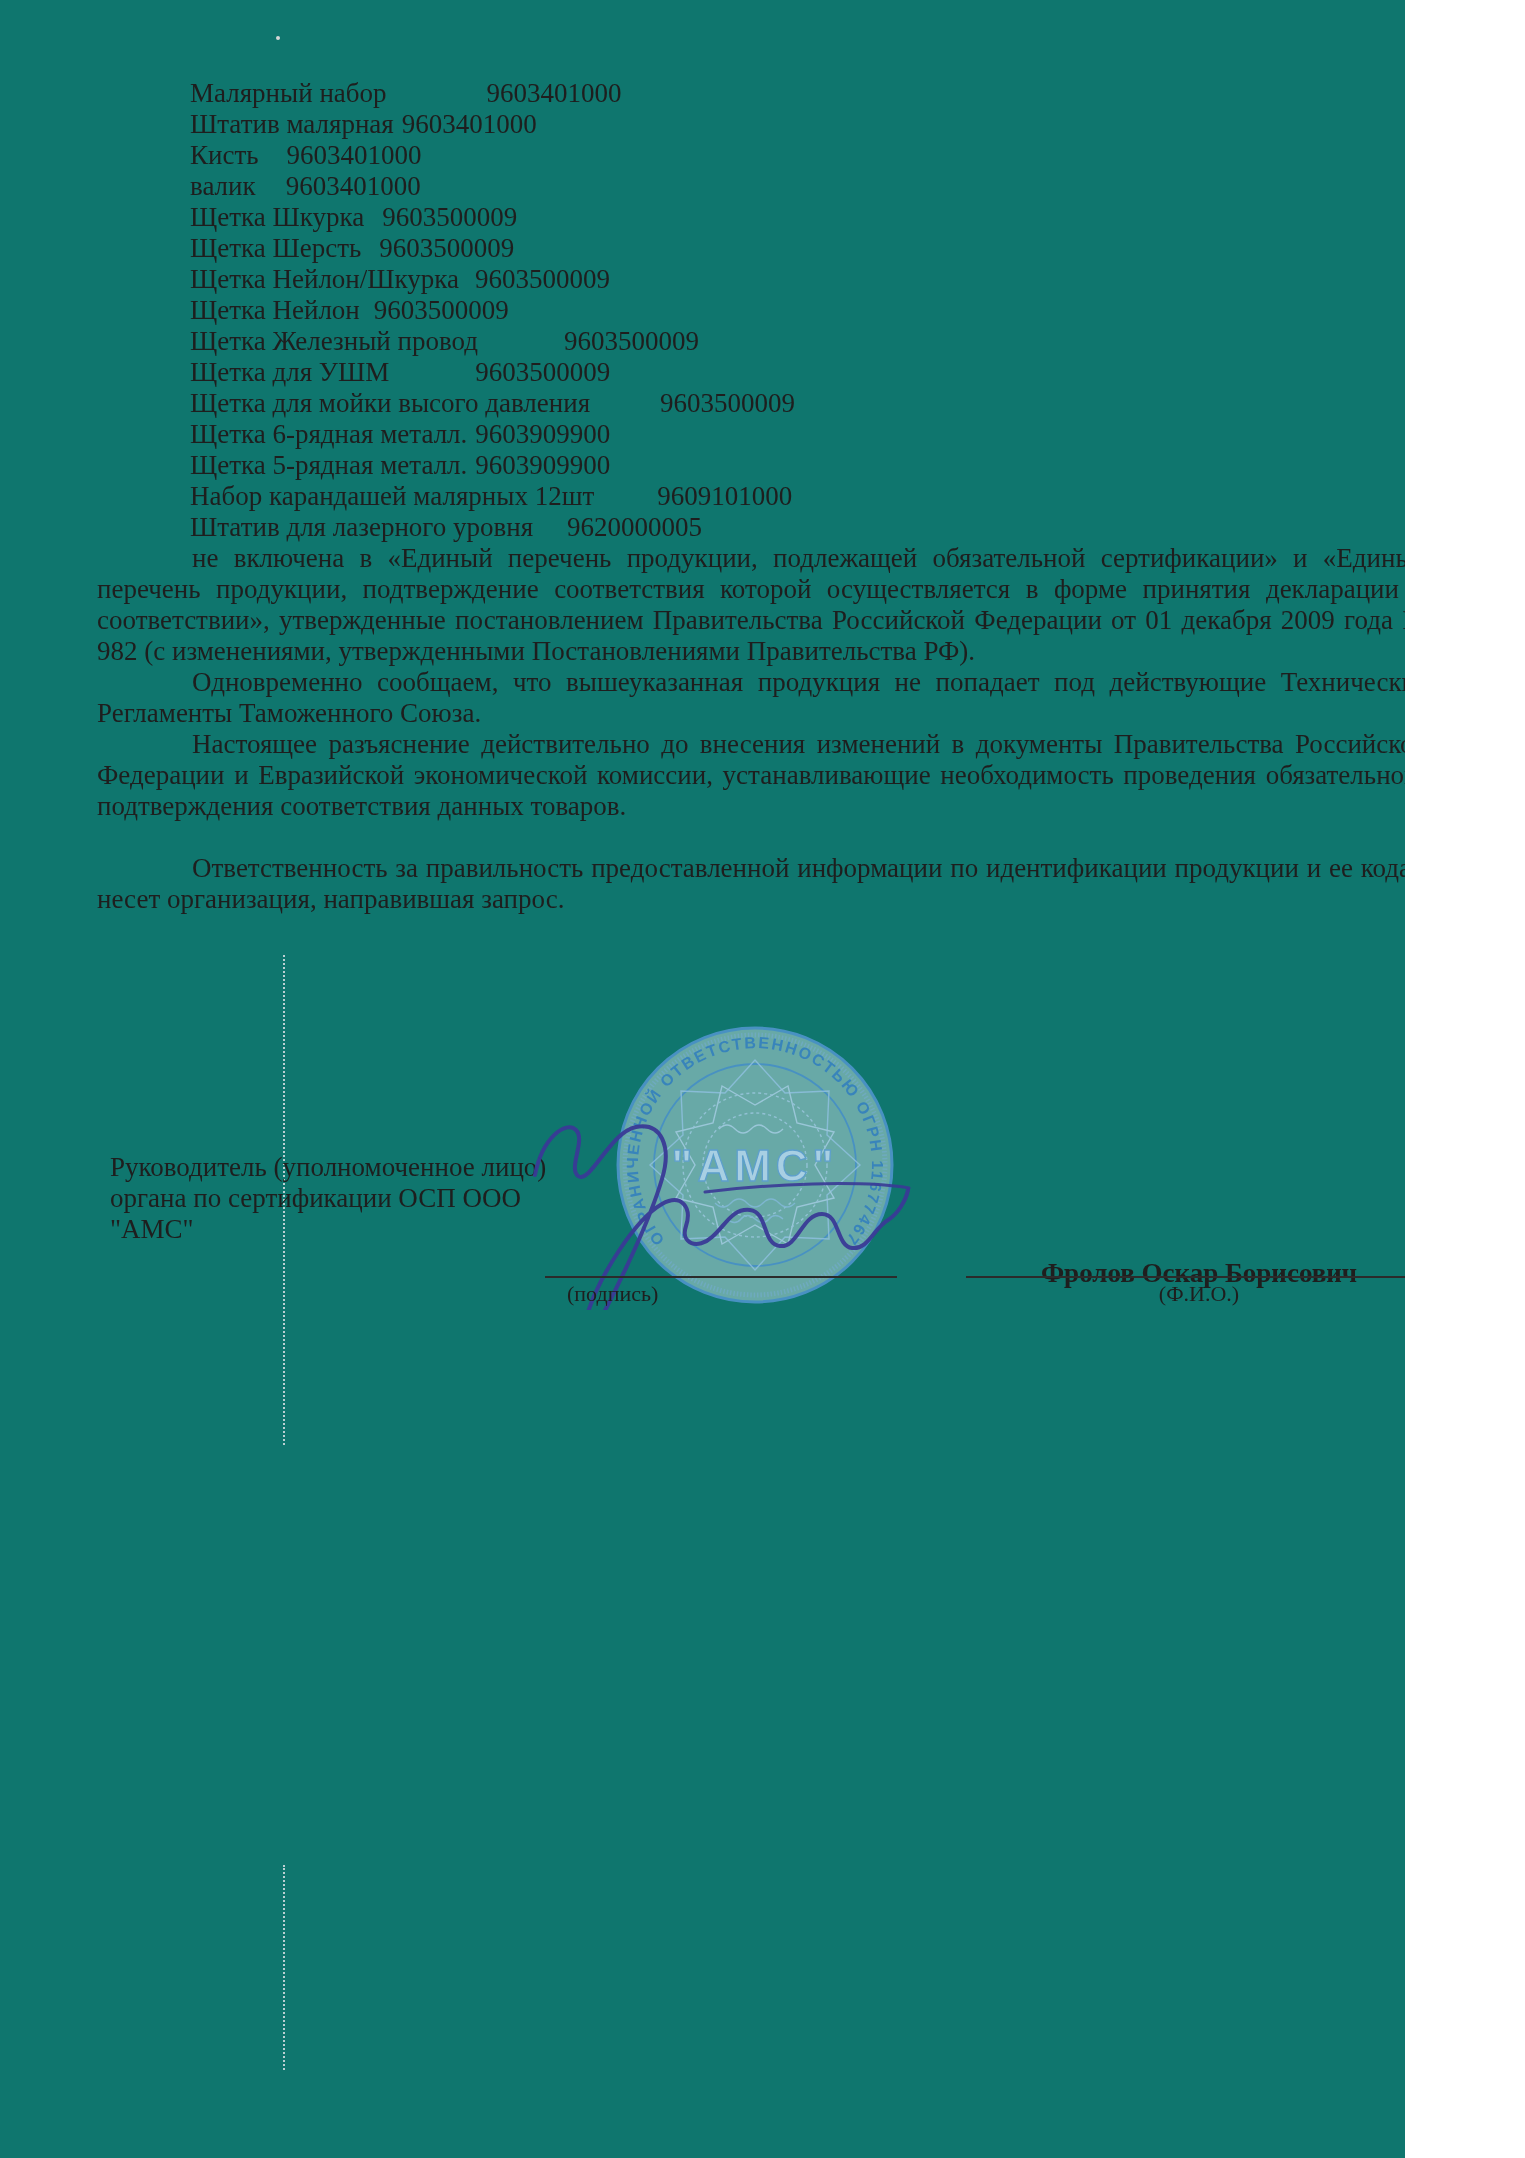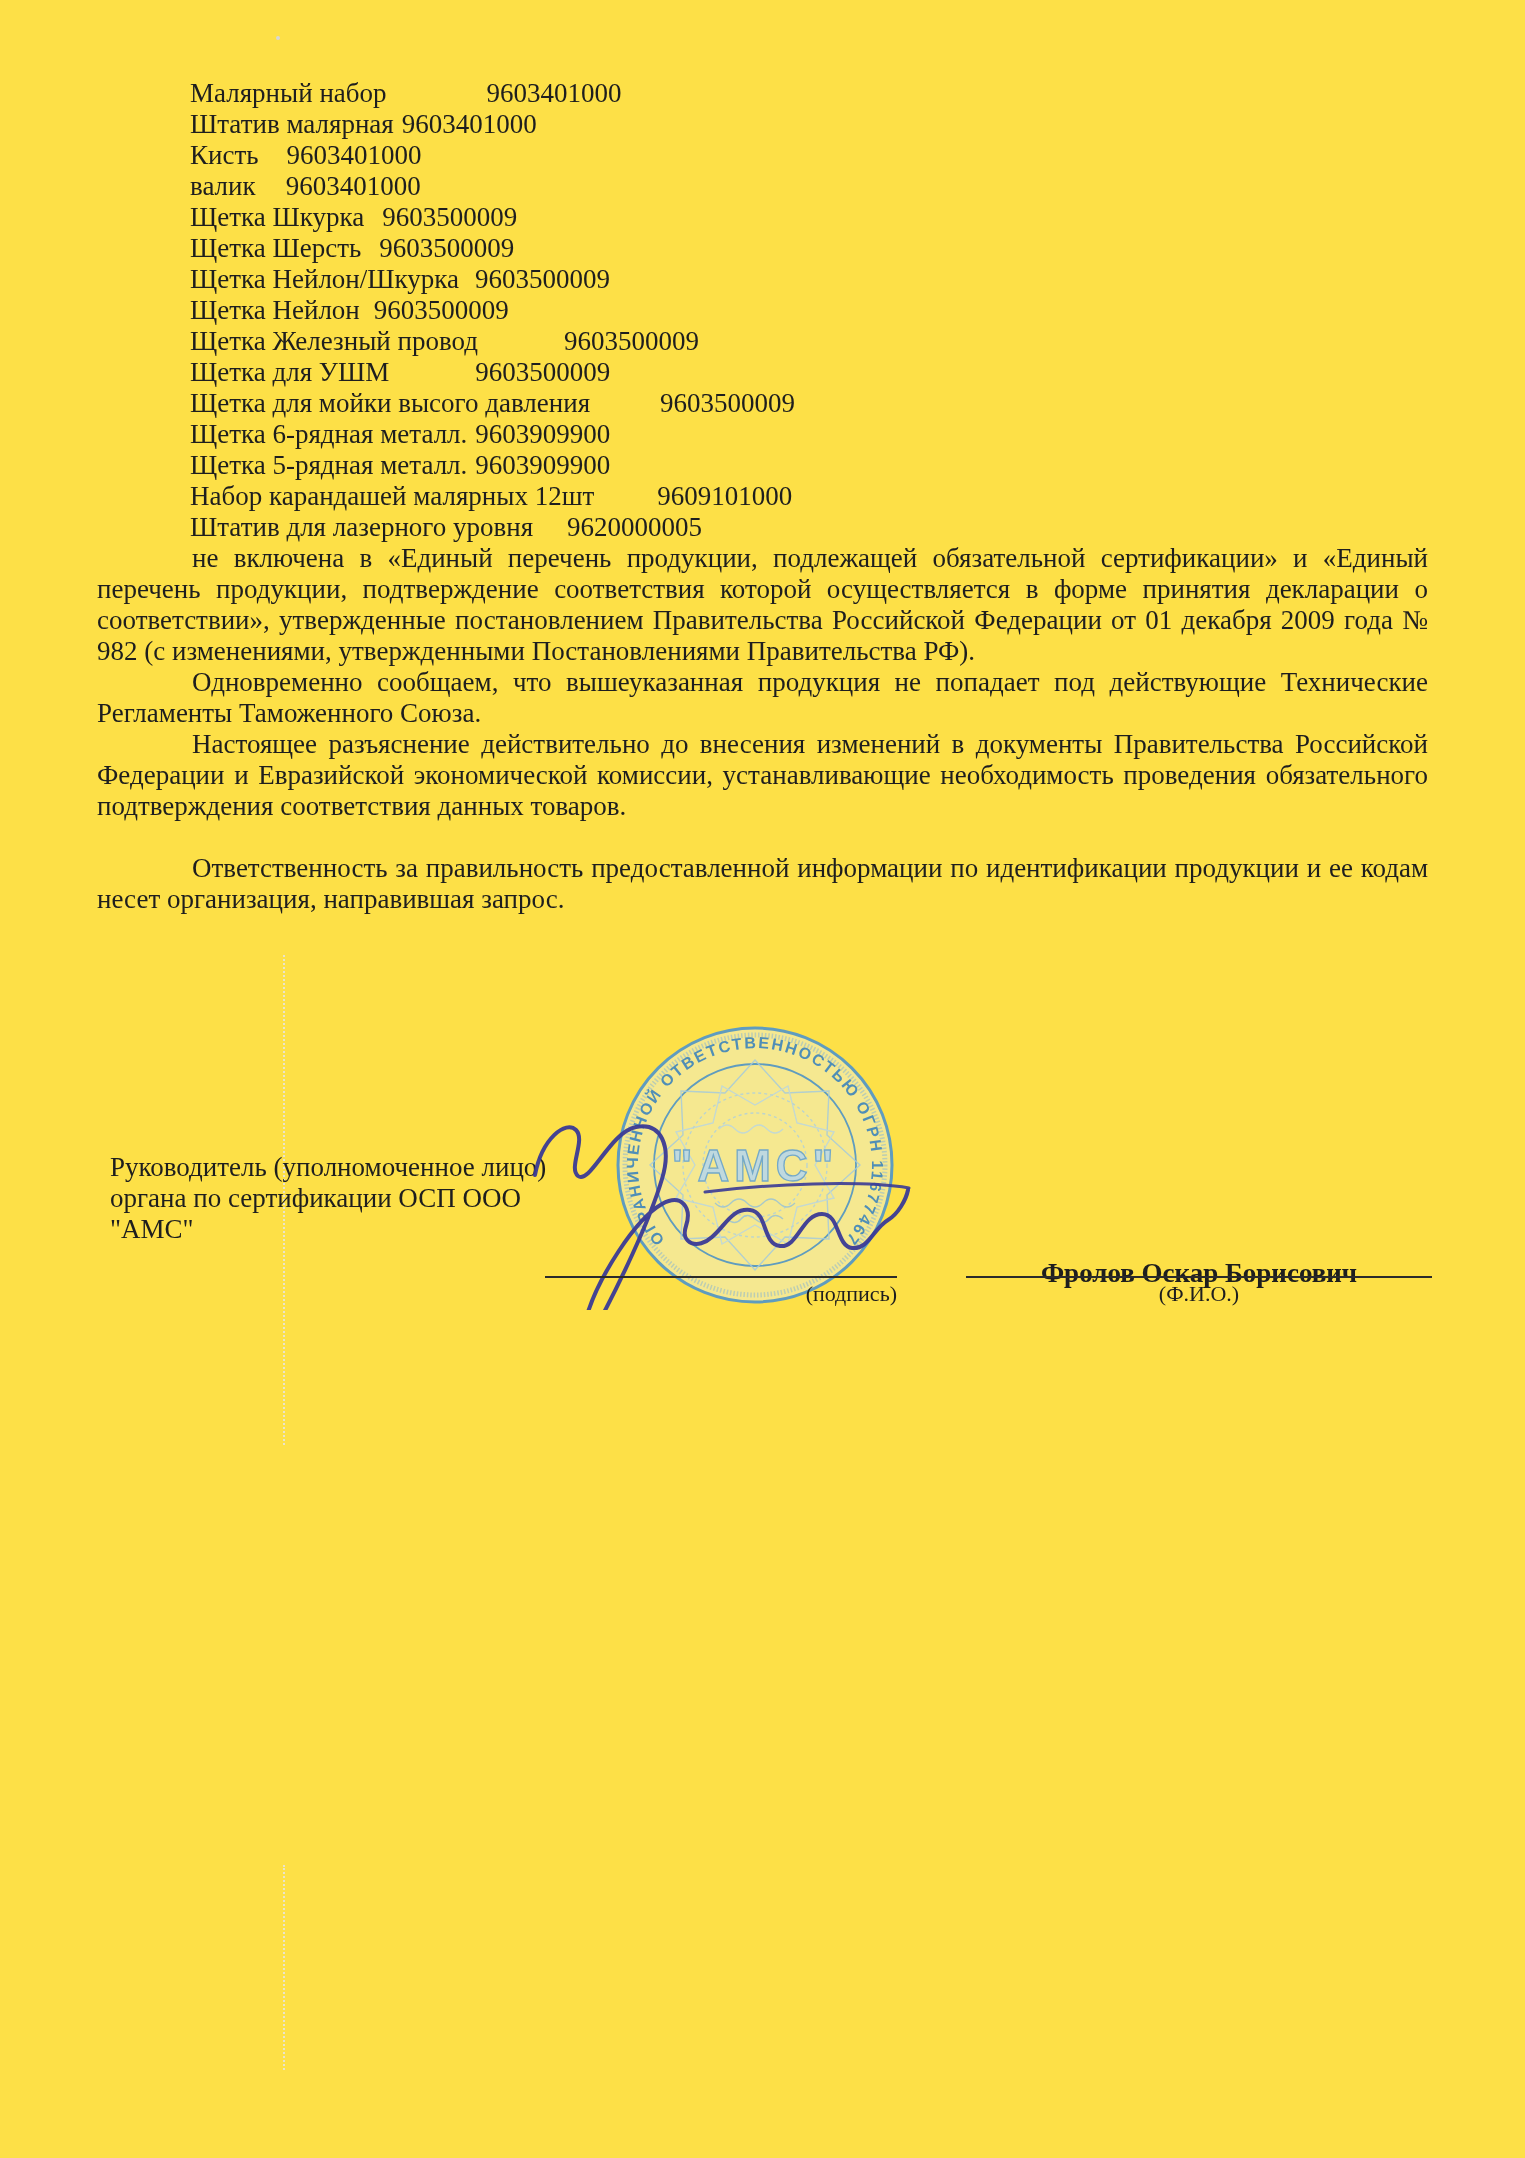--- a/index.html
+++ b/index.html
@@ -1,19 +1,19 @@
 <!DOCTYPE html>
 <html><head>
 <meta charset="utf-8">
 <style>
   html,body{margin:0;padding:0;background:#ffffff;}
   .page{
     position:relative;
-    width:1525px;height:2158px;
-    background:#fde047;
+    width:1405px;height:2158px;
+    background:#0f766e;
     font-family:"Liberation Serif","DejaVu Serif",serif;
     color:#1e1e1e;
     overflow:hidden;
   }
   .content{
     position:absolute;left:97px;top:78px;width:1331px;
     font-size:27px;line-height:31px;
   }
   .product-list{margin-left:93px;}
   .product-list .row{white-space:nowrap;}
@@ -21,21 +21,21 @@
   .para{margin:0;text-align:justify;text-indent:95px;}
   .para.gap-before{margin-top:31px;}
 
   .leader-label{
     position:absolute;left:110px;top:1152px;width:460px;
     font-size:27px;line-height:31px;
   }
   .stamp{position:absolute;left:614px;top:1024px;width:282px;height:282px;}
   .signature-svg{position:absolute;left:520px;top:1080px;width:400px;height:230px;}
   .sig-line{position:absolute;left:545px;top:1276px;width:352px;border-top:2px solid #2b2b2b;}
-  .sig-caption{position:absolute;left:545px;top:1281px;width:352px;text-align:right;font-size:22px;}
+  .sig-caption{position:absolute;left:567px;top:1281px;width:352px;text-align:left;font-size:22px;}
   .fio-line{position:absolute;left:966px;top:1276px;width:466px;border-top:2px solid #2b2b2b;}
   .signer-name{position:absolute;left:966px;top:1258px;width:466px;text-align:center;font-size:27px;font-weight:bold;}
   .fio-caption{position:absolute;left:966px;top:1281px;width:466px;text-align:center;font-size:22px;}
 
   .artifact-line{position:absolute;left:283px;width:0;border-left:2px dotted #e6e6ec;opacity:.8;}
   .artifact-line.a1{top:955px;height:490px;}
   .artifact-line.a2{top:1865px;height:205px;}
   .artifact-speck{position:absolute;left:276px;top:36px;width:4px;height:4px;background:#d6d6d6;border-radius:50%;}
 </style>
 </head>

